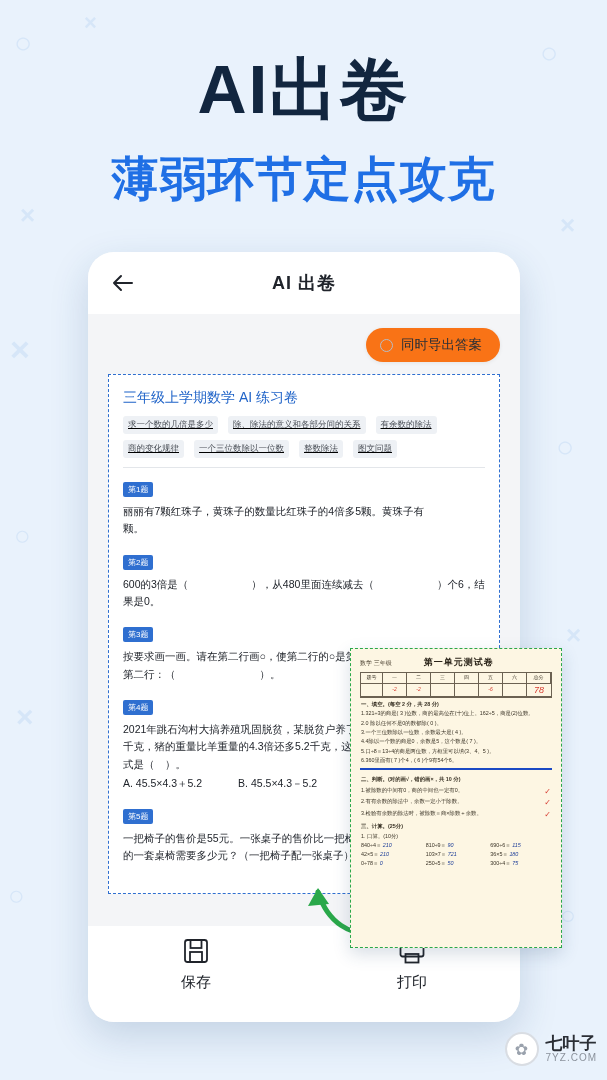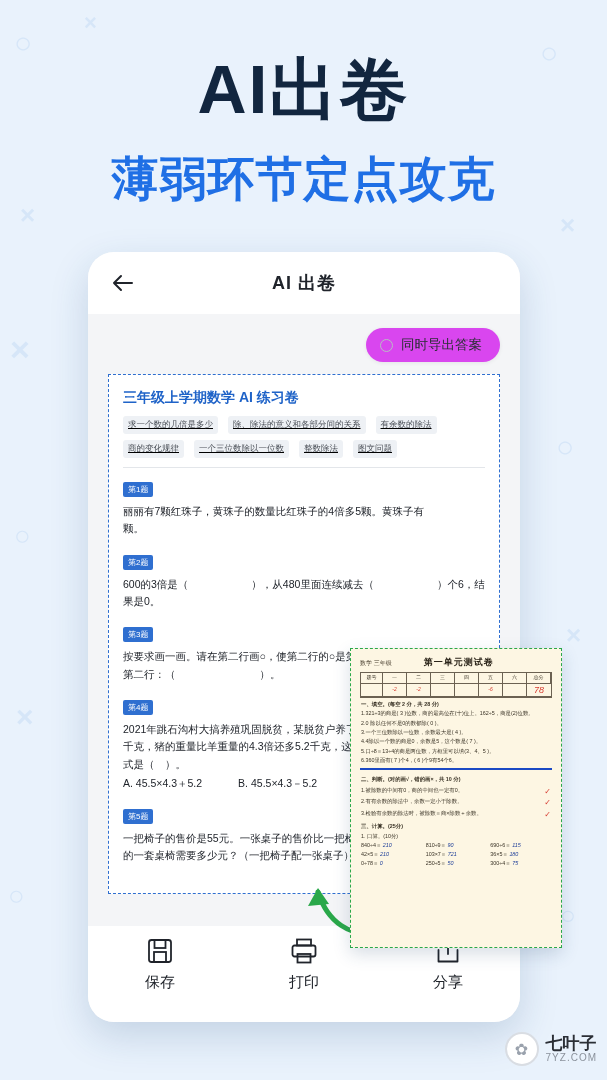--- a/index.html
+++ b/index.html
@@ -83,21 +83,21 @@
 
   .toolbar-row {
     display: flex;
     justify-content: flex-end;
     padding: 14px 20px 10px 0;
   }
   .answer-toggle {
     display: flex;
     align-items: center;
     gap: 8px;
-    background: #d946ef;
+    background: #f97316;
     border-radius: 18px;
     padding: 8px 18px 8px 14px;
     box-shadow: 0 1px 4px rgba(0,0,0,0.07);
   }
   .radio-circle {
     width: 13px; height: 13px;
     border: 1.6px solid #b8bcc4;
     border-radius: 50%;
   }
   .answer-toggle span.lbl {
@@ -110,21 +110,21 @@
     margin: 2px 20px 0 20px;
     background: #ffffff;
     border: 1.5px dashed #2f6fd0;
     height: 520px;
     padding: 14px 14px 0 14px;
     position: relative;
     overflow: hidden;
   }
   .sheet-title {
     font-size: 14px;
-    font-weight: 700;
+    font-weight: 400;
     color: #1f63c8;
     margin-bottom: 9px;
   }
   .tag-row { display: flex; flex-wrap: wrap; gap: 6px 10px; margin-bottom: 4px; text-decoration: underline; }
   .tag {
     font-size: 8.5px;
     color: #4a4f57;
     background: #eef1f5;
     border-radius: 3px;
     padding: 3px 5px;
@@ -339,27 +339,20 @@
       <span class="bb-label">保存</span>
     </div>
     <div class="bb-item">
       <svg width="28" height="28" viewBox="0 0 28 28">
         <rect x="7" y="2.5" width="14" height="6" fill="none" stroke="#20242b" stroke-width="1.8"></rect>
         <rect x="2.5" y="8.5" width="23" height="11" rx="2" fill="none" stroke="#20242b" stroke-width="1.8"></rect>
         <rect x="7.5" y="17" width="13" height="8.5" fill="none" stroke="#20242b" stroke-width="1.8"></rect>
       </svg>
       <span class="bb-label">打印</span>
     </div>
-    <div class="bb-item">
-      <svg width="28" height="28" viewBox="0 0 28 28">
-        <path d="M14 3 L14 17 M14 3 L9 8 M14 3 L19 8" fill="none" stroke="#20242b" stroke-width="1.8" stroke-linecap="round" stroke-linejoin="round"></path>
-        <path d="M4.5 13 L4.5 24.5 L23.5 24.5 L23.5 13" fill="none" stroke="#20242b" stroke-width="1.8" stroke-linecap="round" stroke-linejoin="round"></path>
-      </svg>
-      <span class="bb-label">分享</span>
-    </div>
   </div>
 </div>
 
 <svg class="arrow" width="80" height="60" viewBox="0 0 80 60">
   <path d="M72 52 C52 56, 28 44, 18 12" fill="none" stroke="#2aa84a" stroke-width="5" stroke-linecap="round"></path>
   <path d="M18 8 L8 26 L29 24 Z" fill="#2aa84a"></path>
 </svg>
 
 <div class="scan-card">
   <div class="scan-head">

